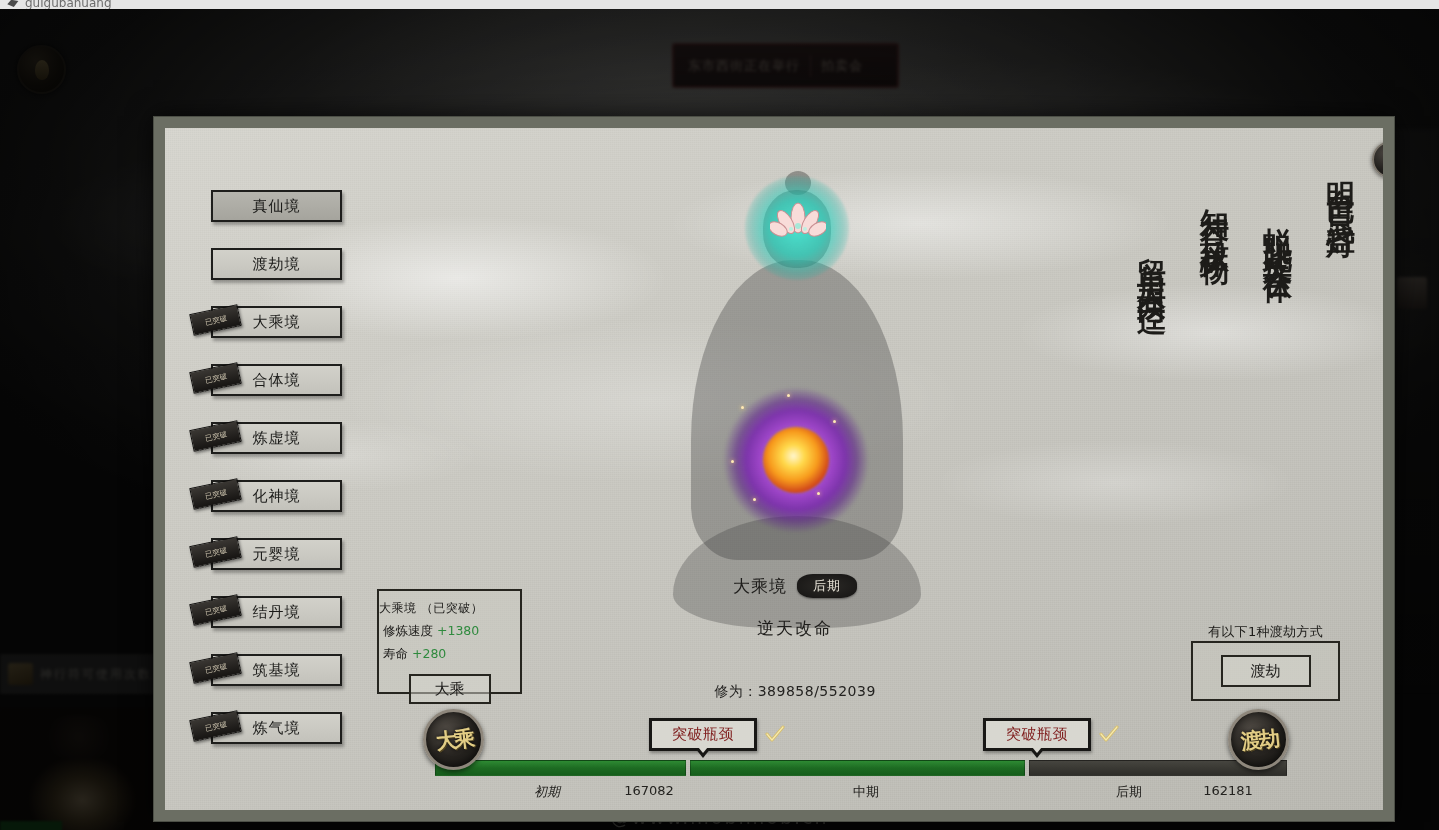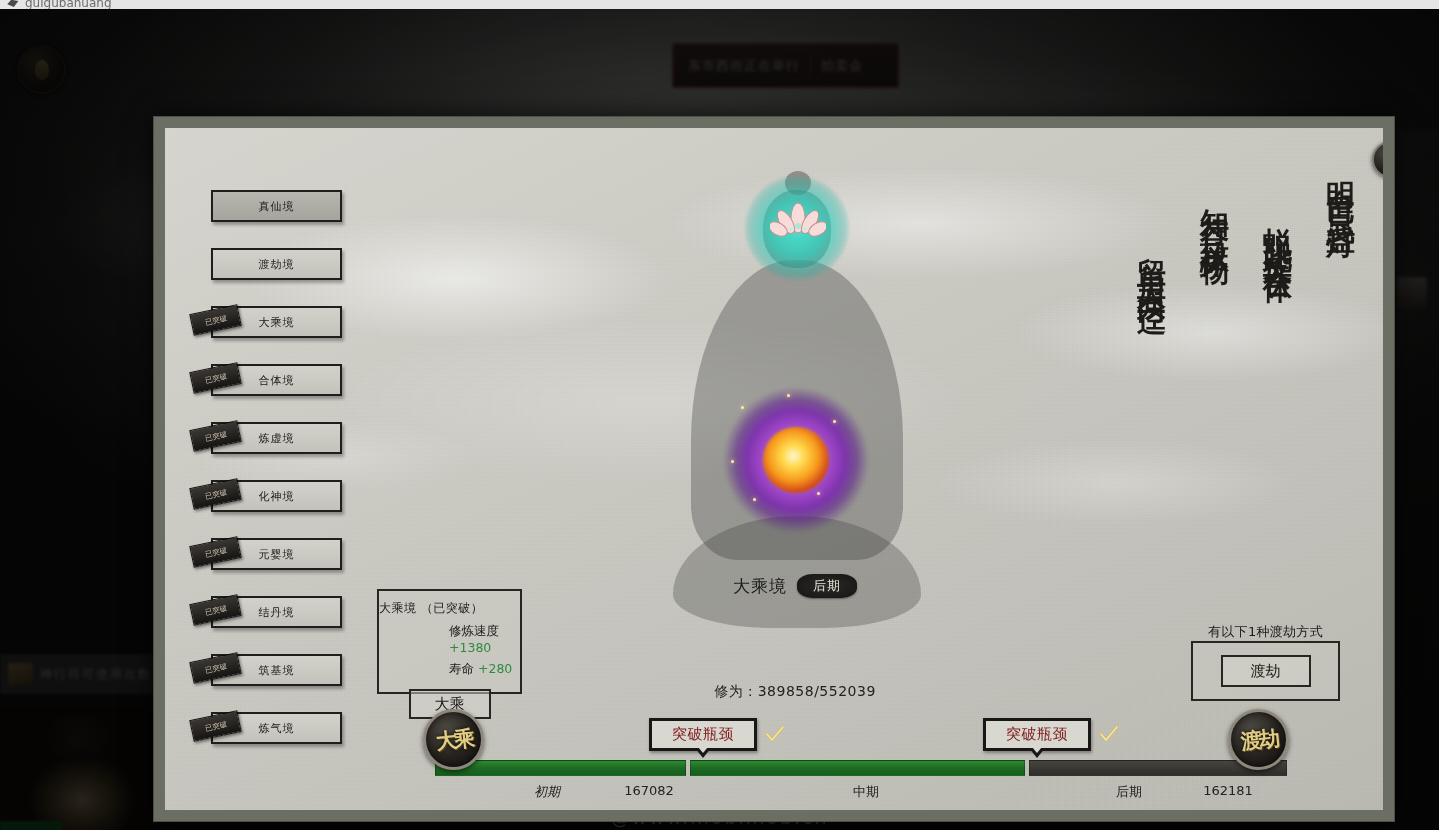--- a/index.html
+++ b/index.html
@@ -222,21 +222,21 @@
     border: 2px solid #1e1e1c;
     background: linear-gradient(180deg, #d2d1ca, #c3c2bb);
     box-shadow: 2px 3px 3px rgba(0,0,0,.30);
     display: flex; align-items: center; justify-content: center;
     cursor: pointer;
   }
   .realm-item.selected {
     background: linear-gradient(180deg, #b6b5ae, #a5a49d);
   }
   .realm-label {
-    font-size: 11px; color: #1b1b19;
+    font-size: 15px; color: #1b1b19;
     letter-spacing: 1px;
     font-family: "DejaVu Sans", "Liberation Sans", sans-serif;
   }
   .realm-badge {
     position: absolute; left: -22px; top: 1px;
     width: 47px; height: 20px;
     background: linear-gradient(180deg, #3a3733, #171513);
     border: 1px solid #0c0b0a;
     transform: rotate(-12deg);
     display: flex; align-items: center; justify-content: center;
@@ -365,21 +365,21 @@
     border: 2px solid #26251f;
     background: rgba(205,204,196,.45);
     padding: 9px 0 0 0;
     box-sizing: border-box;
     z-index: 25;
   }
   .info-title {
     font-size: 12px; color: #1b1a18; text-align: left; letter-spacing: .5px;
   }
   .info-row {
-    font-size: 12.5px; color: #1b1a18; margin-top: 6px; padding-left: 26px; margin-left: 44px;
+    font-size: 12.5px; color: #1b1a18; margin-top: 6px; padding-left: 4px;
   }
   .info-val { color: #2f8a3e; }
   .info-btn {
     margin: 11px auto 0 auto;
     width: 78px; height: 26px;
     border: 2px solid #26251f;
     background: rgba(214,213,206,.5);
     display: flex; align-items: center; justify-content: center;
     font-size: 15px; color: #1b1a18;
     cursor: pointer;
@@ -628,20 +628,21 @@
         <div class="calli-col">蜕脱此皮去合体</div>
         <div class="calli-col">知行合一致体物</div>
         <div class="calli-col">留与后人三两迳</div>
       </div>
 
       <div class="status-center">
         <div class="realm-line">
           <span class="realm-name-big">大乘境</span>
           <span class="stage-pill">后期</span>
         </div>
+        <div class="fate-line">逆天改命</div>
       </div>
 
       <div class="cultivation-line">
         <span>修为：</span><span>389858/552039</span>
       </div>
 
       <div class="info-card">
         <div class="info-title">大乘境 （已突破）</div>
         <div class="info-row">
           <span>修炼速度</span>

